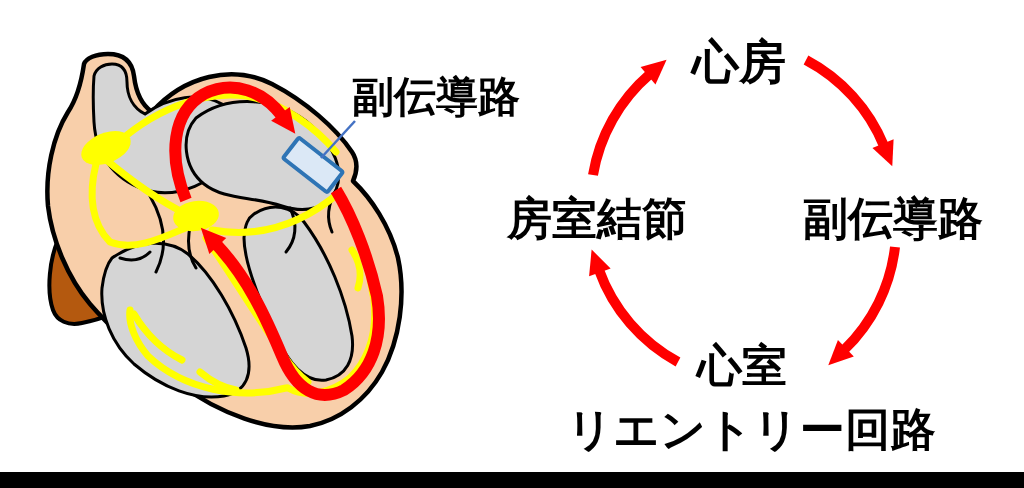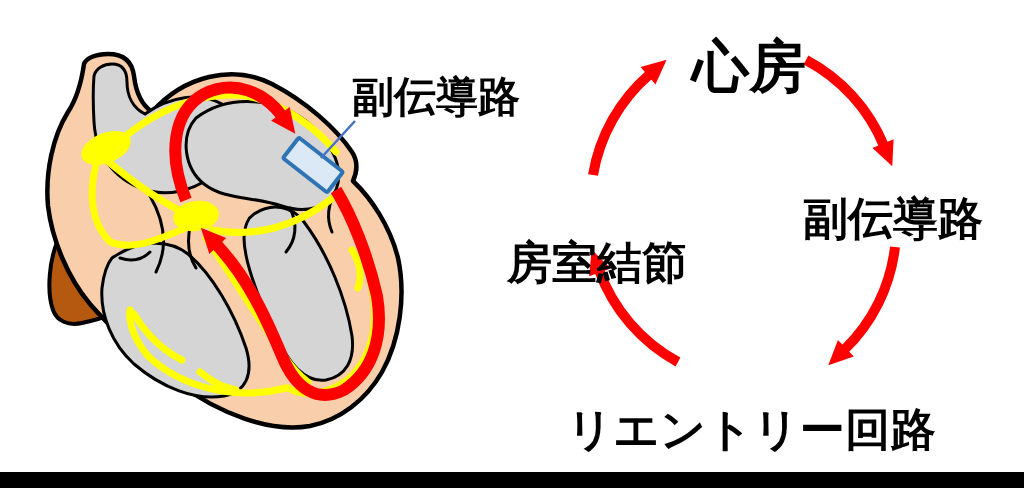--- a/index.html
+++ b/index.html
@@ -15,23 +15,23 @@
     font-family:"Liberation Sans",sans-serif;
   }
   .stage{position:absolute;inset:0;width:936px;height:488px;}
   svg.canvas{position:absolute;left:0;top:0;width:1024px;height:488px;display:block;}
   .lbl{
     position:absolute;font-weight:700;color:var(--text);line-height:1;
     white-space:nowrap;letter-spacing:0;
     font-family:"Liberation Sans",sans-serif;
   }
   .lbl-heart-accessory{left:352px;top:76px;font-size:42px;}
-  .lbl-atrium{left:692px;top:38px;font-size:57px;}
+  .lbl-atrium{left:692px;top:38px;font-size:47px;}
   .lbl-accessory{left:803px;top:196px;font-size:45px;}
-  .lbl-avnode{left:507px;top:196px;font-size:45px;margin-top:44px;}
+  .lbl-avnode{left:507px;top:196px;font-size:45px;}
   .lbl-ventricle{left:697px;top:343px;font-size:45px;}
   .lbl-caption{left:567px;top:411px;font-size:45px;letter-spacing:0.5px;font-family:Liberation Mono, monospace;}
   .bottom-bar{
     position:absolute;left:0;top:472px;width:1024px;height:16px;
     background:var(--bottom-bar);
   }
 </style>
 </head>
 <body>
 
@@ -126,18 +126,19 @@
       <path marker-end="url(#ah-arc)" d="M 806,60 A 170,170 0 0 1 884,146"></path>
       <path marker-end="url(#ah-arc)" d="M 895,247 A 170,170 0 0 1 844,350"></path>
       <path marker-end="url(#ah-arc)" d="M 678,362 A 170,170 0 0 1 599,270"></path>
     </g>
   </svg>
 
   <div class="lbl lbl-heart-accessory">副伝導路</div>
 
   <div class="lbl lbl-atrium">心房</div>
   <div class="lbl lbl-accessory">副伝導路</div>
+  <div class="lbl lbl-ventricle">心室</div>
   <div class="lbl lbl-avnode">房室結節</div>
 
   <div class="lbl lbl-caption">リエントリー回路</div>
 
   <div class="bottom-bar"></div>
 </div>
 
 </body></html>

